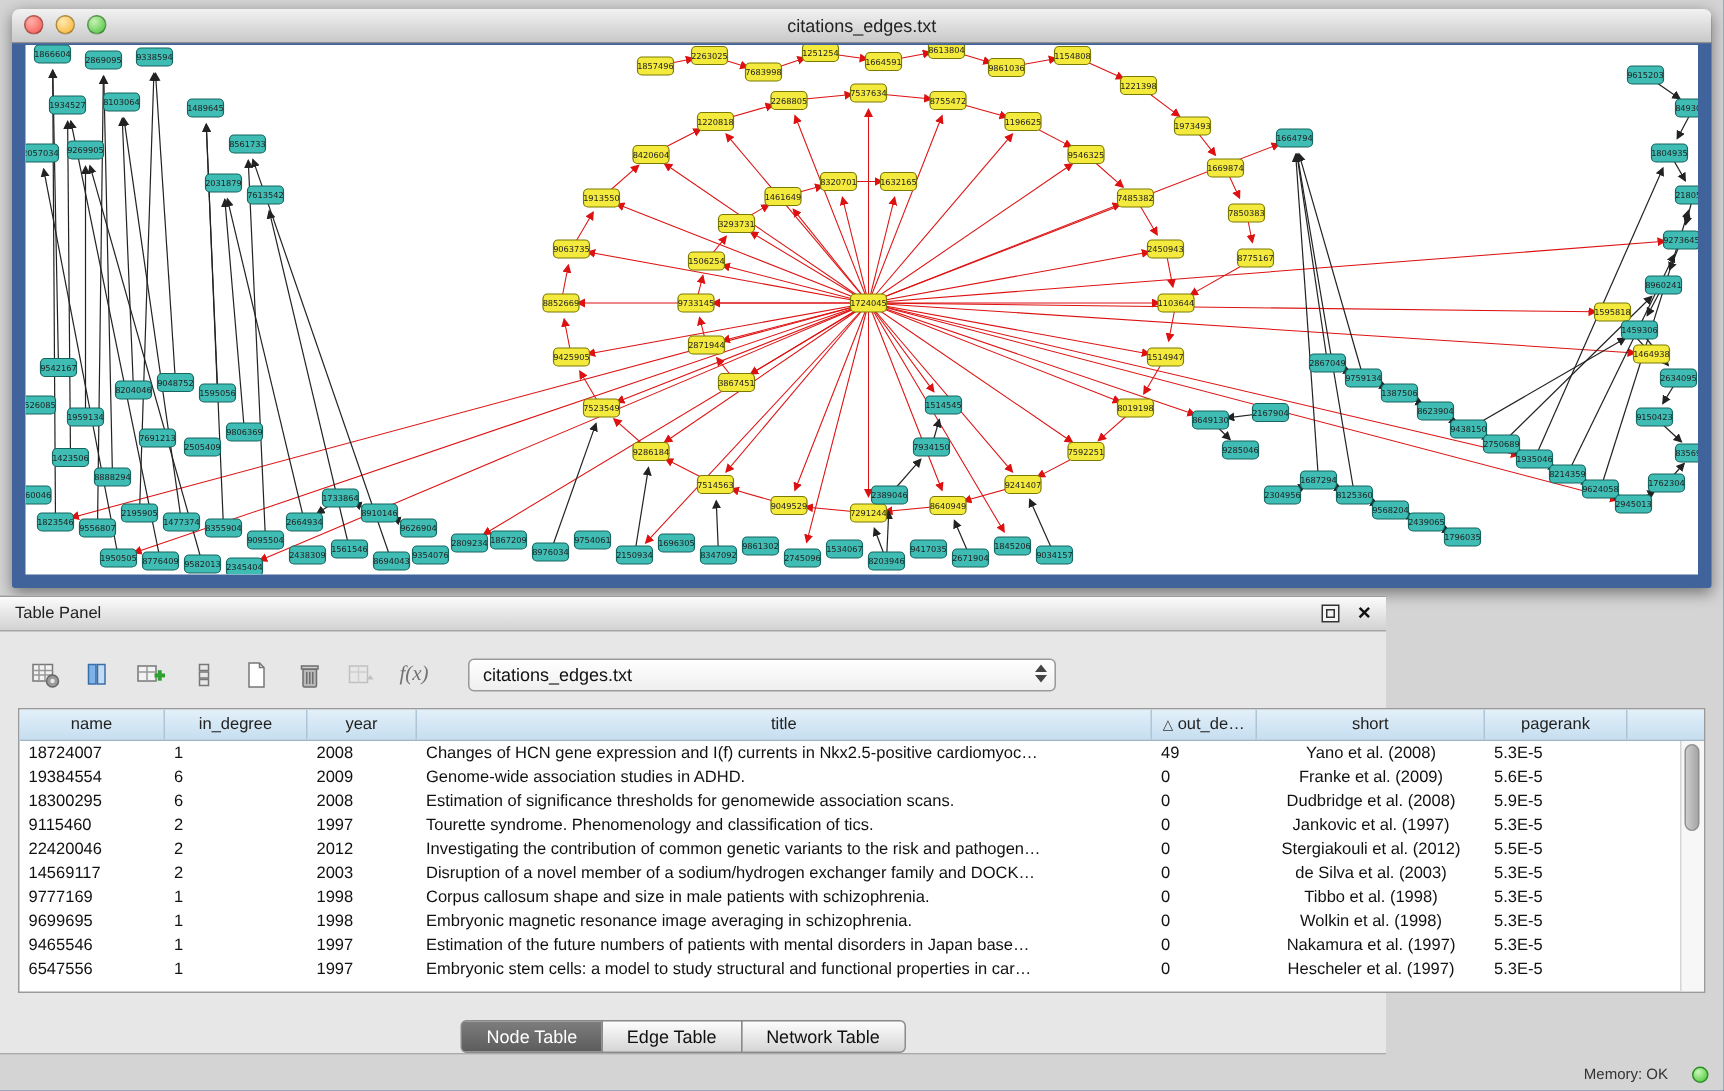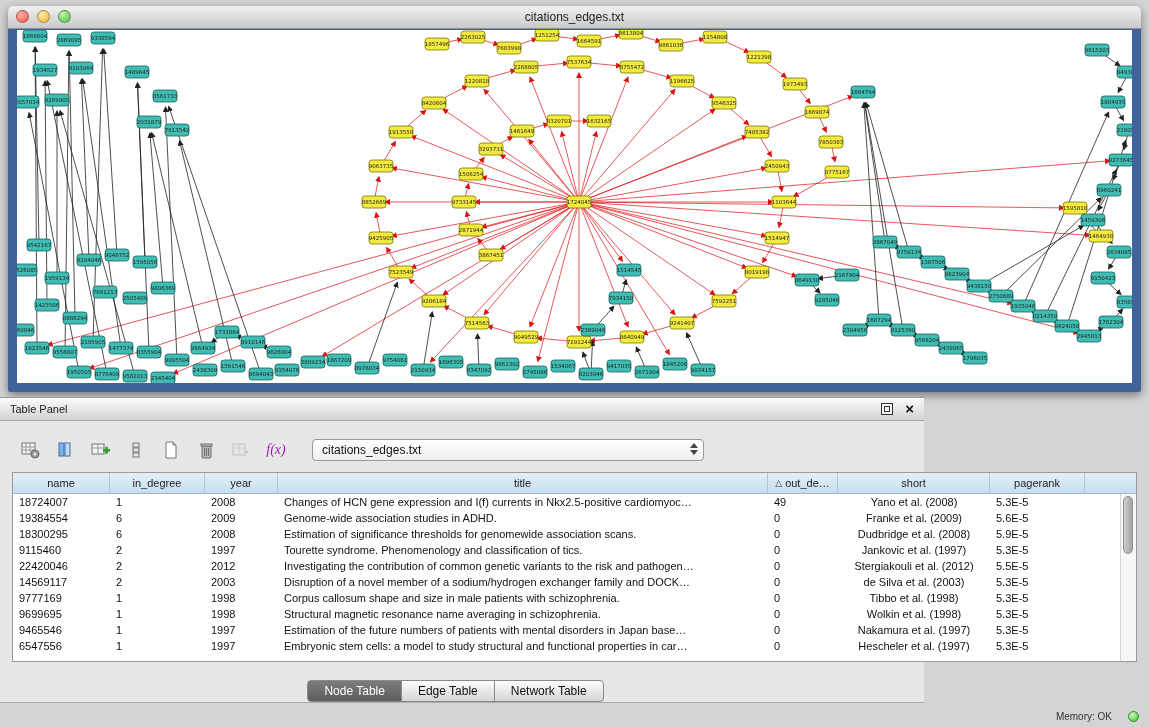--- a/index.html
+++ b/index.html
@@ -32,21 +32,21 @@
     display:flex;align-items:center;padding:0 10px;}
   .panel-title{font-size:11px;color:#222;}
   .header-icons{margin-left:auto;display:flex;gap:12px;align-items:center;}
   .float-icon{width:10px;height:10px;border:1px solid #333;position:relative;background:#f4f4f4;}
   .float-icon::after{content:"";position:absolute;left:2px;top:2px;width:4px;height:4px;border:1px solid #333;}
   .close-icon{font-size:15px;font-weight:bold;color:#111;line-height:12px;}
 
   .toolbar{display:flex;align-items:center;margin:16px 0 0 18px;gap:9px;}
   .tb-btn{width:26px;height:26px;display:flex;align-items:center;justify-content:center;border-radius:3px;}
   .tb-btn.disabled{opacity:.4;}
-  .fx-label{font-size:14px;font-style:italic;color:#a21caf;font-family:"Liberation Serif",serif;}
+  .fx-label{font-size:14px;font-style:italic;color:#737373;font-family:"Liberation Serif",serif;}
   .dropdown{margin-left:14px;width:392px;height:22px;background:linear-gradient(#ffffff,#efefef);
     border:1px solid #9a9a9a;border-radius:4px;display:flex;align-items:center;font-size:12px;color:#111;
     padding-left:9px;position:relative;box-sizing:border-box;}
   .dd-arrows{position:absolute;right:5px;top:3px;display:flex;flex-direction:column;gap:2px;}
   .dd-arrows i{display:block;width:0;height:0;border-left:4px solid transparent;border-right:4px solid transparent;}
   .dd-arrows .up{border-bottom:5px solid #444;}
   .dd-arrows .dn{border-top:5px solid #444;}
 
   .table-container{position:absolute;left:12px;top:74px;width:1125px;height:190px;background:#ffffff;
     border:1px solid #9a9a9a;box-sizing:border-box;overflow:hidden;}
@@ -978,21 +978,21 @@
             <div class="td c2">1998</div>
             <div class="td c3">Corpus callosum shape and size in male patients with schizophrenia.</div>
             <div class="td c4">0</div>
             <div class="td c5">Tibbo et al. (1998)</div>
             <div class="td c6">5.3E-5</div>
           </div>
           <div class="tr">
             <div class="td c0">9699695</div>
             <div class="td c1">1</div>
             <div class="td c2">1998</div>
-            <div class="td c3">Structural magnetic resonance name averaging in schizophrenia.</div>
+            <div class="td c3">Embryonic magnetic resonance image averaging in schizophrenia.</div>
             <div class="td c4">0</div>
             <div class="td c5">Wolkin et al. (1998)</div>
             <div class="td c6">5.3E-5</div>
           </div>
           <div class="tr">
             <div class="td c0">9465546</div>
             <div class="td c1">1</div>
             <div class="td c2">1997</div>
             <div class="td c3">Estimation of the future numbers of patients with mental disorders in Japan base…</div>
             <div class="td c4">0</div>

